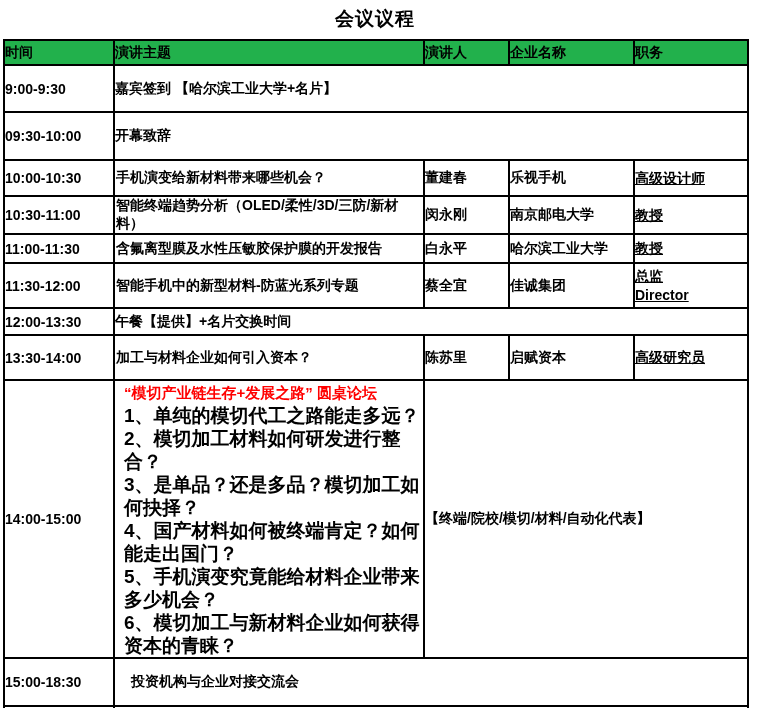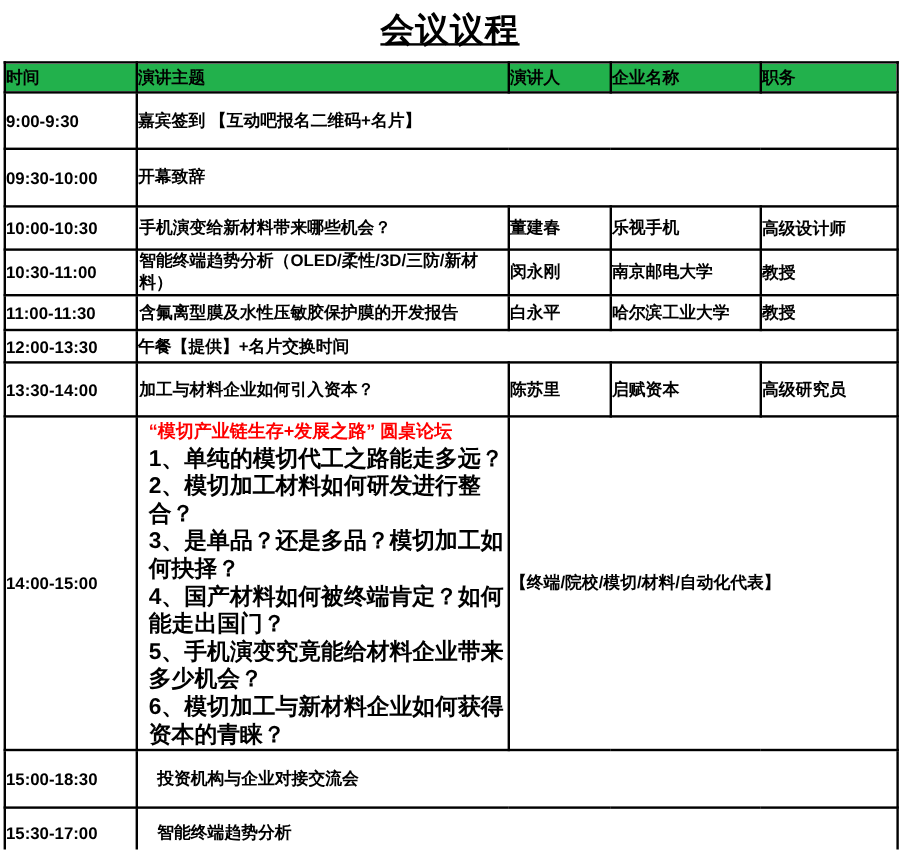--- a/index.html
+++ b/index.html
@@ -13,24 +13,23 @@
     background: #ffffff;
     font-family: "Liberation Sans", "DejaVu Sans", sans-serif;
     color: #000;
     overflow: hidden;
   }
   .page { width: 759px; height: 708px; }
   .title {
     width: 744px;
     margin: 6px 0 7px 3px;
     text-align: center;
-    font-size: 28px;
+    font-size: 19px;
     font-weight: bold;
     letter-spacing: 1px;
-    text-decoration: underline;
   }
   table.agenda {
     border-collapse: collapse;
     table-layout: fixed;
     margin-left: 3px;
     width: 744px;
   }
   table.agenda td {
     border: 2px solid var(--border-color);
     vertical-align: middle;
@@ -44,21 +43,21 @@
     font-size: 14px;
   }
   td.time { font-size: 13px; padding-right: 20px; }
   
   td.full { font-size: 14px; }
   td.full.biasL { padding-right: 108px; }
   td.full.biasR { padding-left: 16px; }
   td.topic { font-size: 14px; padding: 0 1px; }
   td.speaker { font-size: 14px; }
   td.company { font-size: 14px; }
-  td.pos { font-size: 14px; line-height: 19px; }
+  td.pos { font-size: 14px; line-height: 19px; text-decoration: underline; }
   
   tr.r1 { height: 47px; }
   tr.r2 { height: 48px; }
   tr.r3 { height: 36px; }
   tr.r4 { height: 36px; }
   tr.r5 { height: 29px; }
   tr.r6 { height: 45px; }
   tr.r7 { height: 27px; }
   tr.r8 { height: 45px; }
   tr.r9 { height: 202px; }
@@ -99,21 +98,21 @@
         <tr class="hdr">
       <td>时间</td>
       <td>演讲主题</td>
       <td>演讲人</td>
       <td>企业名称</td>
       <td>职务</td>
     </tr>
 
     <tr class="r1">
       <td class="time">9:00-9:30</td>
-      <td class="full biasL" colspan="4">嘉宾签到 【互动吧报名二维码+名片】</td>
+      <td class="full biasL" colspan="4">嘉宾签到 【哈尔滨工业大学+名片】</td>
     </tr>
 
     <tr class="r2">
       <td class="time">09:30-10:00</td>
       <td class="full biasL" colspan="4">开幕致辞</td>
     </tr>
 
     <tr class="r3">
       <td class="time">10:00-10:30</td>
       <td class="topic">手机演变给新材料带来哪些机会？</td>
@@ -131,20 +130,30 @@
     </tr>
 
     <tr class="r5">
       <td class="time">11:00-11:30</td>
       <td class="topic">含氟离型膜及水性压敏胶保护膜的开发报告</td>
       <td class="speaker">白永平</td>
       <td class="company">哈尔滨工业大学</td>
       <td class="pos">教授</td>
     </tr>
 
+    <tr class="r6">
+      <td class="time">11:30-12:00</td>
+      <td class="topic">智能手机中的新型材料-防蓝光系列专题</td>
+      <td class="speaker">蔡全宜</td>
+      <td class="company">佳诚集团</td>
+      <td class="pos">
+        <div>总监</div>
+        <div>Director</div>
+      </td>
+    </tr>
 
     <tr class="r7">
       <td class="time">12:00-13:30</td>
       <td class="full biasL" colspan="4">午餐【提供】+名片交换时间</td>
     </tr>
 
     <tr class="r8">
       <td class="time">13:30-14:00</td>
       <td class="topic">加工与材料企业如何引入资本？</td>
       <td class="speaker">陈苏里</td>

